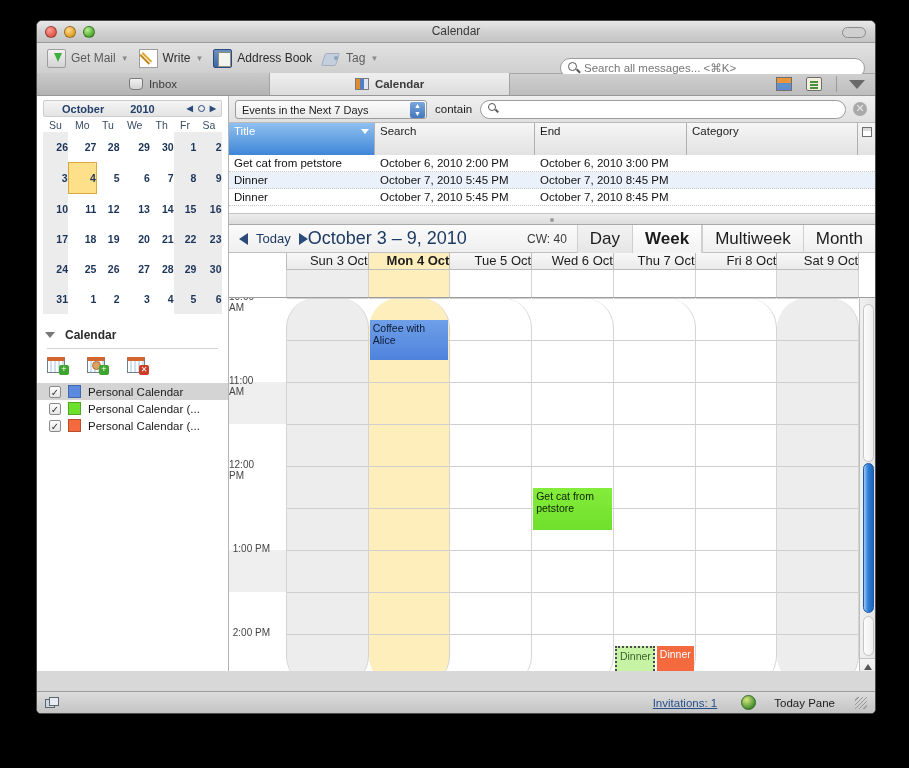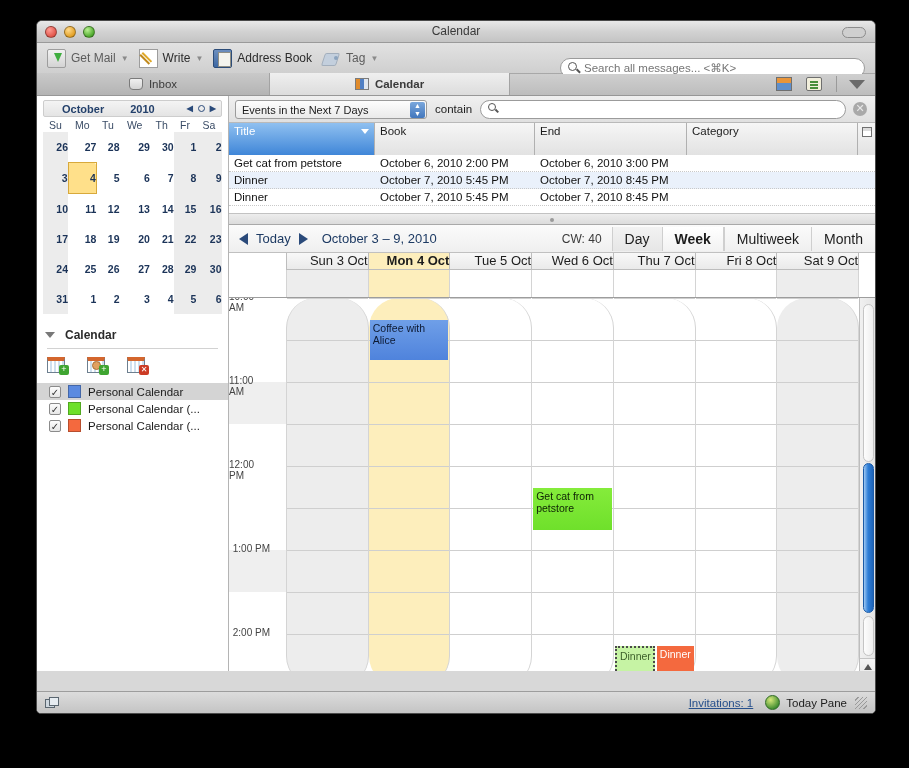--- a/index.html
+++ b/index.html
@@ -372,24 +372,24 @@
   #calnav {
     height: 28px; display: flex; align-items: center;
     background: linear-gradient(to bottom,#fbfbfb,#efefef);
     border-bottom: 1px solid #c0c0c0;
     padding-left: 10px;
   }
   .nav-tri { width:0;height:0; border-top:6px solid transparent; border-bottom:6px solid transparent; }
   #nav-prev { border-right: 9px solid #2a4a7a; }
   #nav-next { border-left: 9px solid #2a4a7a; margin-left: 8px; }
   #today-label { font-size: 13px; color: #1d3a63; margin-left: 8px; }
-  #date-range { font-size: 13px; color: #1d3a63; margin-left: 14px; }
+  #date-range { font-size: 18px; color: #1d3a63; }
   #cw-label { font-size: 12px; color: #3a3a3a; margin-left: auto; margin-right: 10px; }
   .viewbtn {
-    font-size: 14px; color: #1c1c1c; padding: 4px 12px;
+    font-size: 17px; color: #1c1c1c; padding: 4px 12px;
     border-left: 1px solid #cfcfcf;
   }
   .viewbtn.active {
     font-weight: bold;
     background: linear-gradient(to bottom,#ffffff,#f2f2f2);
     border-left: 1px solid #cfcfcf; border-right: 1px solid #cfcfcf;
   }
   .viewbtn.hover {
     background: linear-gradient(to bottom,#f2f2f2,#e6e6e6);
   }
@@ -472,21 +472,21 @@
   .vbtn-tri { position: absolute; left: 4px; width: 0; height: 0;
               border-left: 4px solid transparent; border-right: 4px solid transparent; }
   #vbtn-up   { top: 5px;  border-bottom: 6px solid #555; }
   #vbtn-down { top: 16px; border-top: 6px solid #555; }
 
   
   #statusbar {
     position: absolute; left: 0; right: 0; bottom: 0; height: 22px;
     background: linear-gradient(to bottom,#dcdcdc,#c4c4c4);
     border-top: 1px solid #9d9d9d;
-    display: flex; align-items: center; padding: 0 8px;
+    display: flex; align-items: center; padding: 0 8px; gap: 12px;
   }
   #status-left-icon {
     width: 13px; height: 12px; position: relative;
   }
   #status-left-icon::before {
     content:""; position:absolute; left:0; top:2px; width:8px; height:7px;
     border:1.5px solid #5a6670; background:#cdd6de;
   }
   #status-left-icon::after {
     content:""; position:absolute; left:4px; top:0; width:8px; height:7px;
@@ -706,21 +706,21 @@
         </span>
         <span id="clear-btn">✕</span>
       </div>
 
       <div id="evt-head">
         <div class="ehcell sorted" id="eh-title">
           <span>Title</span>
           <span class="sort-caret"></span>
         </div>
         <div class="ehcell" id="eh-start">
-          <span>Book</span>
+          <span>Search</span>
         </div>
         <div class="ehcell" id="eh-end">
           <span>End</span>
         </div>
         <div class="ehcell" id="eh-cat">
           <span>Category</span>
         </div>
         <div class="ehcell" id="eh-corner"></div>
       </div>
 

